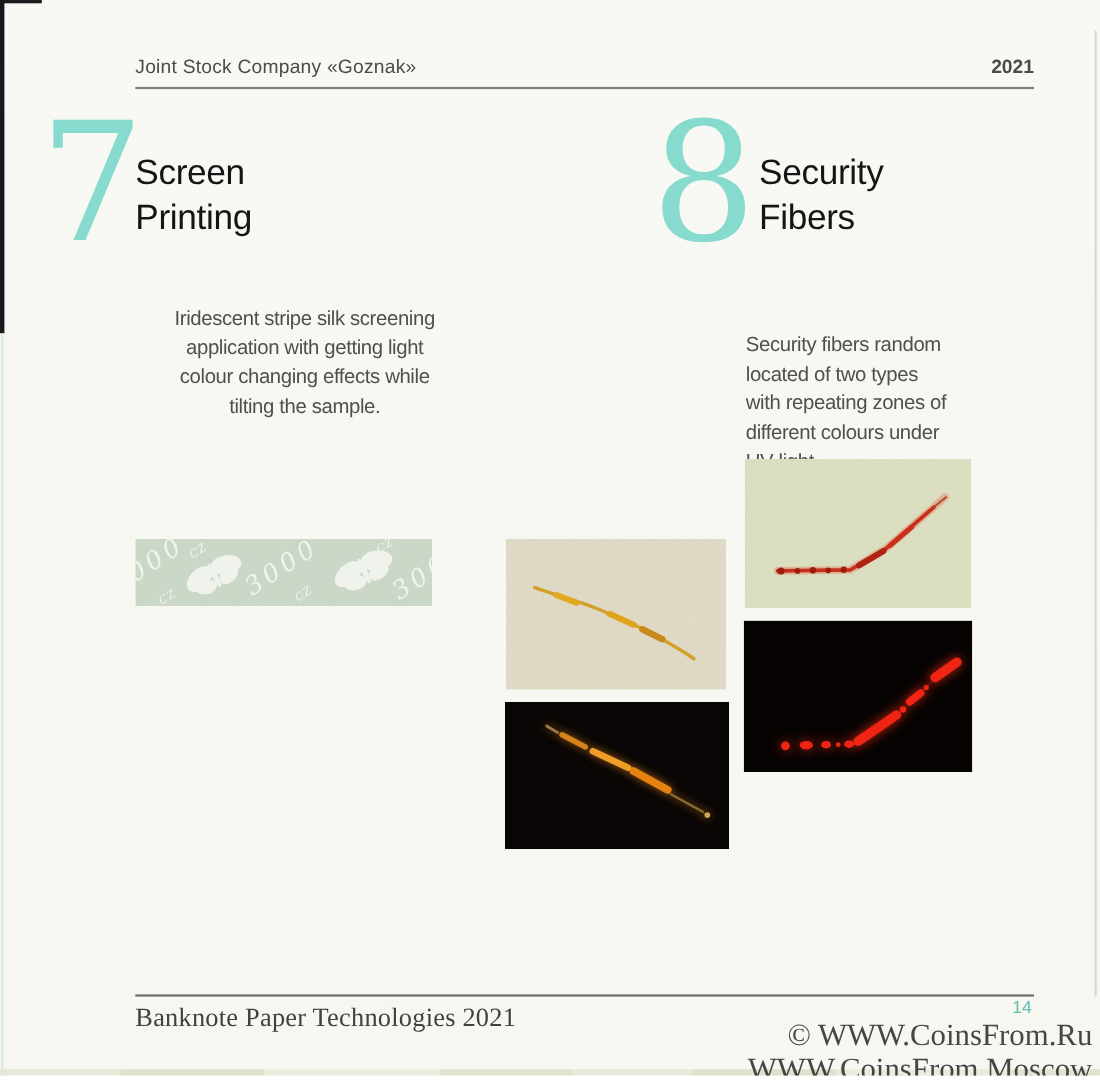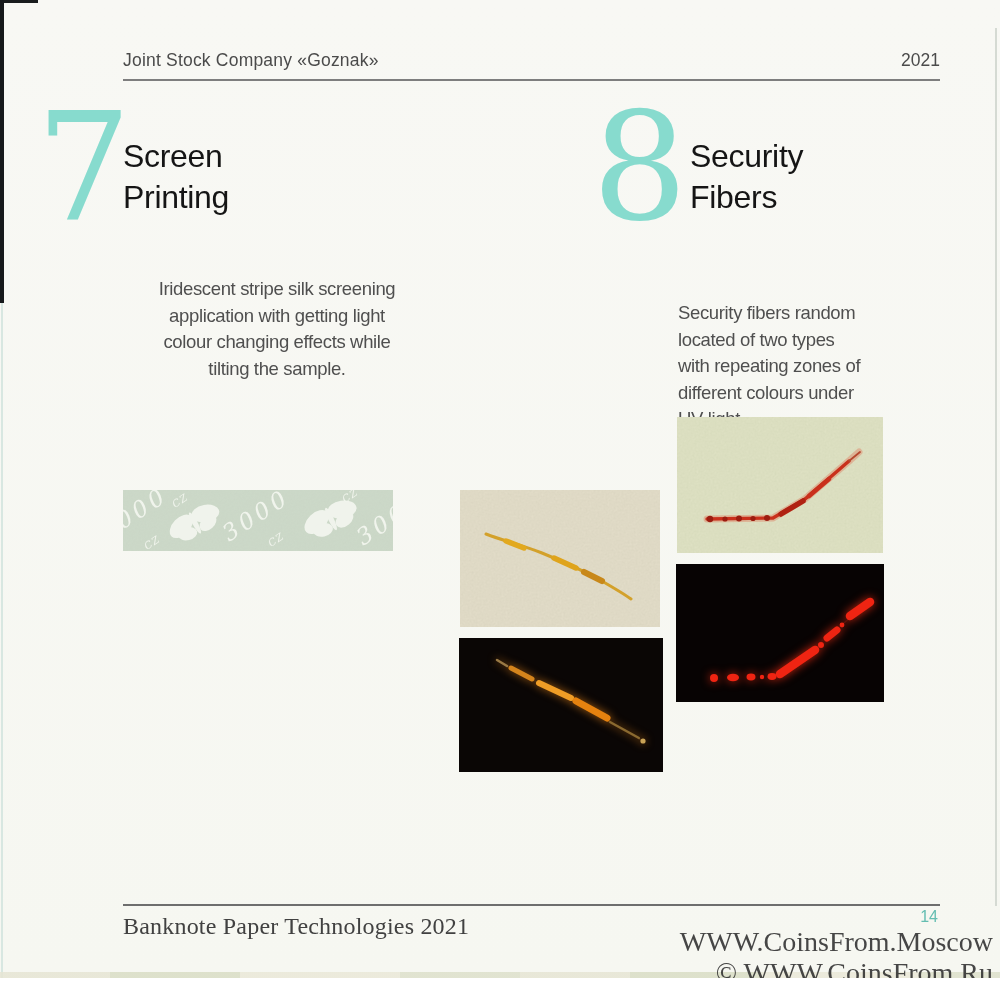--- a/index.html
+++ b/index.html
@@ -12,21 +12,21 @@
   .edge-top{position:absolute;left:0;top:0;width:38px;height:3px;background:#191c1d;}
   .edge-left-dark{position:absolute;left:0;top:0;width:4px;height:303px;background:#16191b;}
   .edge-left-light{position:absolute;left:1px;top:303px;width:2px;height:683px;background:#d8e7e1;}
   .edge-right{position:absolute;left:995px;top:28px;width:2px;height:878px;background:#d5dad3;}
   .edge-bottom{
     position:absolute;left:0;bottom:0;width:1000px;height:6px;opacity:.85;
     background:repeating-linear-gradient(90deg,#e6e5d4 0 110px,#d9ddc5 110px 240px,#eae8d8 240px 400px,#dde0cb 400px 520px);
   }
   
   .hdr-company{position:absolute;left:123px;top:50px;font-size:17.5px;color:#4b4b4b;letter-spacing:.2px;}
-  .hdr-year{position:absolute;top:50px;right:60px;font-size:17.5px;color:#4b4b4b;}
+  .hdr-year{position:absolute;top:50px;right:60px;font-size:17.5px;color:#4b4b4b;font-weight:bold;}
   .hdr-rule{position:absolute;left:123px;top:79px;width:817px;height:2px;background:#7e7e7e;}
   
   .bignum{
     position:absolute;font-family:"DejaVu Serif",serif;font-weight:400;
     font-size:150px;line-height:1;color:#87dbce;
   }
   .num7{left:36px;top:92px;}
   .num8{left:592px;top:92px;}
   
   .sec-title{
@@ -205,17 +205,17 @@
         <path d="M174 52 L194 38" fill="none" stroke="#ef2412" stroke-width="8.5" stroke-linecap="round"></path>
       </g>
     </svg>
   </div>
 
   <div class="ftr-rule"></div>
   <div class="ftr-pub">Banknote Paper Technologies 2021</div>
   <div class="page-num">14</div>
 
   <div class="watermark">
+    <div>© WWW.CoinsFrom.Ru</div>
     <div>WWW.CoinsFrom.Moscow</div>
-    <div>© WWW.CoinsFrom.Ru</div>
   </div>
 
 </div>
 
 </body></html>

